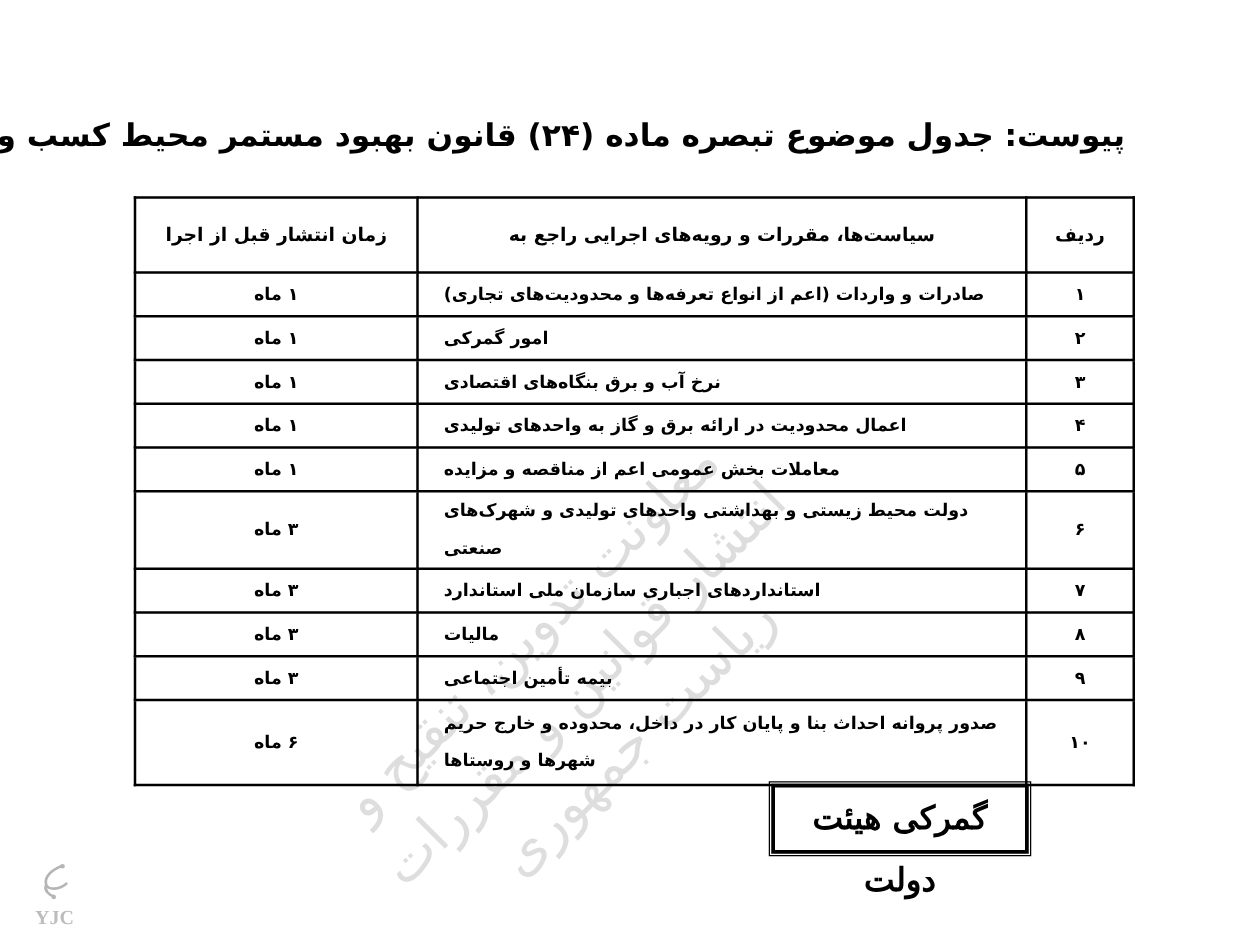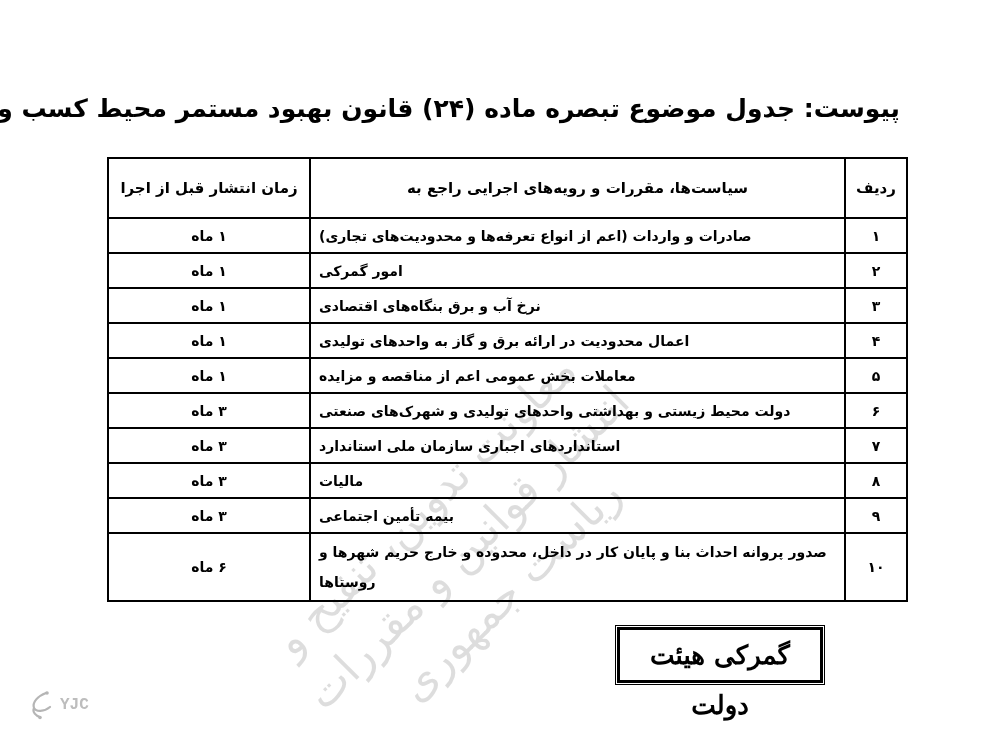--- a/index.html
+++ b/index.html
@@ -10,21 +10,21 @@
     .title {
       position:absolute; top:88px; left:180px; width:720px; height:42px;
       direction:rtl; text-align:right; font-weight:bold; font-size:25px; line-height:42px;
       white-space:nowrap; letter-spacing:-0.5px;
     }
     table.doc {
       position:absolute; left:107px; top:157px; width:801px;
       border-collapse:collapse; direction:rtl;
     }
     table.doc td, table.doc th {
-      border:2px solid #000; padding:0 8px; font-size:14px; font-weight:bold;
+      border:2px solid #000; padding:0 20px; font-size:14px; font-weight:bold;
     }
     table.doc th { height:58px; font-size:15px; }
     table.doc tr.r td { height:33px; }
     table.doc tr.r.tall td { height:66px; }
     .c-num { width:44px; text-align:center;margin-left:15px; }
     .c-time { width:184px; text-align:center; }
     .c-subj { text-align:left; line-height:30px; }
     .stamp {
       position:absolute; left:617px; top:627px; width:200px; height:50px;
       border:3px solid #000; outline:1px solid #000; outline-offset:1px;
@@ -32,21 +32,21 @@
       font-weight:bold; font-size:26px; line-height:50px;
     }
     .watermark {
       position:absolute; left:250px; top:440px; width:520px; height:300px;
       pointer-events:none; opacity:0.13; transform:rotate(-45deg);
       font-family:"DejaVu Serif", serif; font-size:44px; line-height:60px;
       color:#000; direction:rtl; text-align:center;
     }
     .logo {
       position:absolute; left:28px; top:690px; display:flex; align-items:center; gap:6px;
-      color:#bdbdbd; font-family:Liberation Mono, monospace; font-weight:bold; font-size:16px;
+      color:#bdbdbd; font-family:Liberation Serif, serif; font-weight:bold; font-size:16px;flex-direction:column;
     }
     .logo svg { width:26px; height:30px; }
   </style>
 </head>
 <body>
 
 <div class="title">پیوست: جدول موضوع تبصره ماده (۲۴) قانون بهبود مستمر محیط کسب و کار</div>
 
 <table class="doc">
   <thead>

